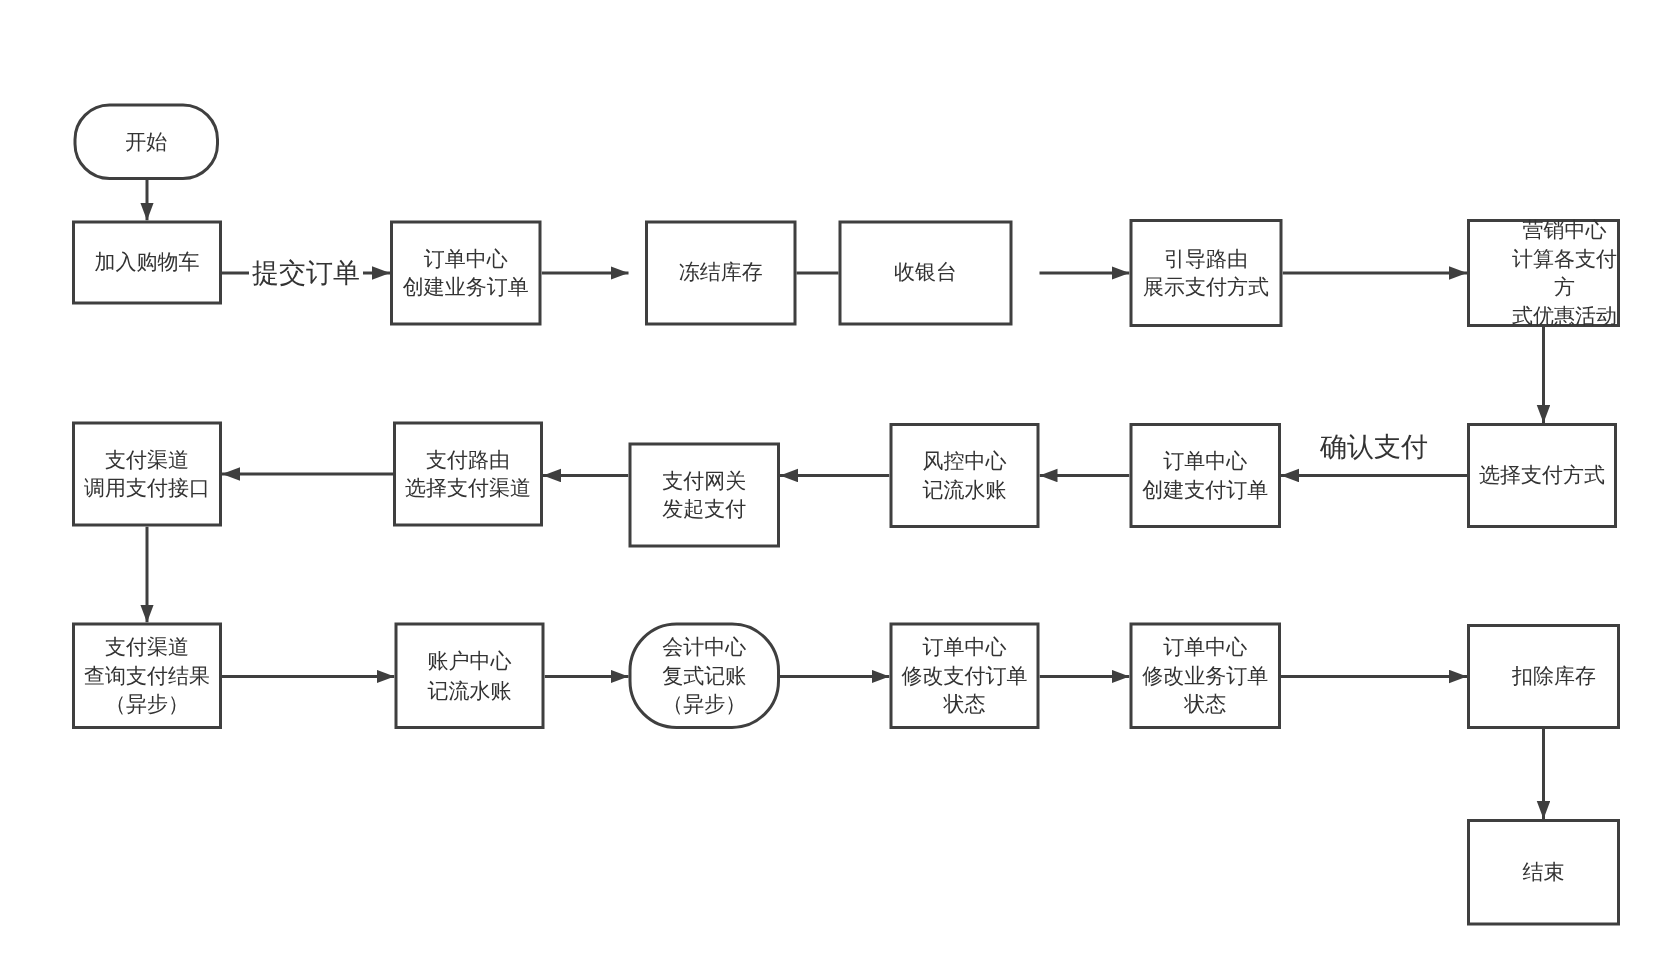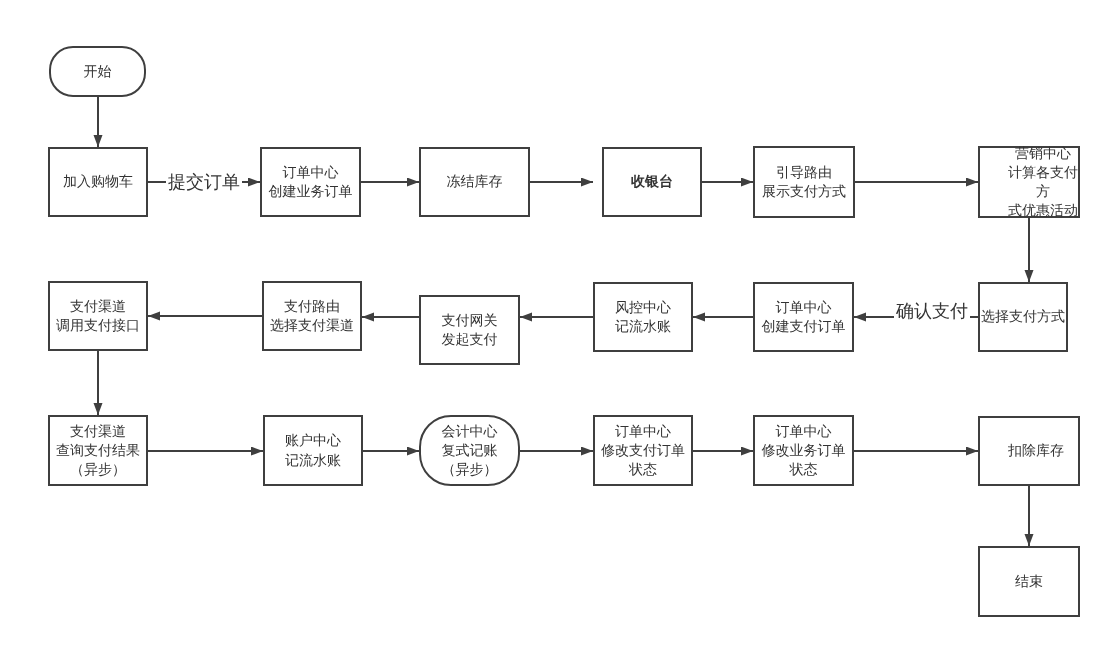--- a/index.html
+++ b/index.html
@@ -25,21 +25,21 @@
     background: var(--node-fill, #ffffff);
     display: flex;
     align-items: center;
     justify-content: center;
     text-align: center;
     font-size: 14px;
     line-height: 1.36;
     color: var(--text, #333333);
     white-space: pre-line;
   }
-  .node.terminator { border-radius: 24px; }
+  .node.terminator { border-radius: 24px; margin-top: 23px; }
   .edge-label {
     position: absolute;
     transform: translate(-50%, -50%);
     background: var(--bg, #ffffff);
     padding: 0 2px;
     font-size: 18px;
     color: var(--text, #333333);
     white-space: nowrap;
   }
 </style>
@@ -70,31 +70,31 @@
         <line x1="148" y1="451" x2="263" y2="451" marker-end="url(#arrowhead)"></line>
         <line x1="363" y1="451" x2="419" y2="451" marker-end="url(#arrowhead)"></line>
         <line x1="520" y1="451" x2="593" y2="451" marker-end="url(#arrowhead)"></line>
         <line x1="693" y1="451" x2="753" y2="451" marker-end="url(#arrowhead)"></line>
         <line x1="854" y1="451" x2="978" y2="451" marker-end="url(#arrowhead)"></line>
         <line x1="1029" y1="486" x2="1029" y2="546" marker-end="url(#arrowhead)"></line>
       </g>
   </svg>
   <div id="nodes-layer">
       <div class="node terminator" style="left: 49px; top: 46px; width: 97px; height: 51px;">开始</div>
-      <div class="node" style="left: 48px; top: 147px; width: 100px; height: 70px;">加入购物车</div>
+      <div class="node" style="left: 48px; top: 147px; width: 100px; height: 56px;">加入购物车</div>
       <div class="node" style="left: 260px; top: 147px; width: 101px; height: 70px;">订单中心
 创建业务订单</div>
-      <div class="node" style="left: 419px; top: 147px; width: 111px; height: 70px;">冻结库存</div>
-      <div class="node" style="left: 602px; top: 147px; width: 100px; height: 70px; font-weight: bold;">收银台</div>
+      <div class="node" style="left: 430px; top: 147px; width: 101px; height: 70px;">冻结库存</div>
+      <div class="node" style="left: 559px; top: 147px; width: 116px; height: 70px;">收银台</div>
       <div class="node" style="left: 753px; top: 146px; width: 102px; height: 72px;">引导路由
 展示支付方式</div>
       <div class="node" style="left: 978px; top: 146px; width: 102px; height: 72px; padding-left: 28px;">营销中心
 计算各支付方
 式优惠活动</div>
-      <div class="node" style="left: 978px; top: 282px; width: 90px; height: 70px;">选择支付方式</div>
+      <div class="node" style="left: 978px; top: 282px; width: 100px; height: 70px;">选择支付方式</div>
       <div class="node" style="left: 753px; top: 282px; width: 101px; height: 70px;">订单中心
 创建支付订单</div>
       <div class="node" style="left: 593px; top: 282px; width: 100px; height: 70px;">风控中心
 记流水账</div>
       <div class="node" style="left: 419px; top: 282px; width: 101px; height: 70px; margin-top: 13px;">支付网关
 发起支付</div>
       <div class="node" style="left: 262px; top: 281px; width: 100px; height: 70px;">支付路由
 选择支付渠道</div>
       <div class="node" style="left: 48px; top: 281px; width: 100px; height: 70px;">支付渠道
 调用支付接口</div>
@@ -110,15 +110,15 @@
 修改支付订单
 状态</div>
       <div class="node" style="left: 753px; top: 415px; width: 101px; height: 71px;">订单中心
 修改业务订单
 状态</div>
       <div class="node" style="left: 978px; top: 416px; width: 102px; height: 70px; padding-left: 14px;">扣除库存</div>
       <div class="node" style="left: 978px; top: 546px; width: 102px; height: 71px;">结束</div>
     </div>
   <div id="edge-labels-layer">
       <span class="edge-label" style="left: 204px; top: 182px;">提交订单</span>
-      <span class="edge-label" style="left: 916px; top: 311px; margin-left: 16px;">确认支付</span>
+      <span class="edge-label" style="left: 916px; top: 298px;">确认支付</span>
     </div>
 </div>
 
 </body></html>

